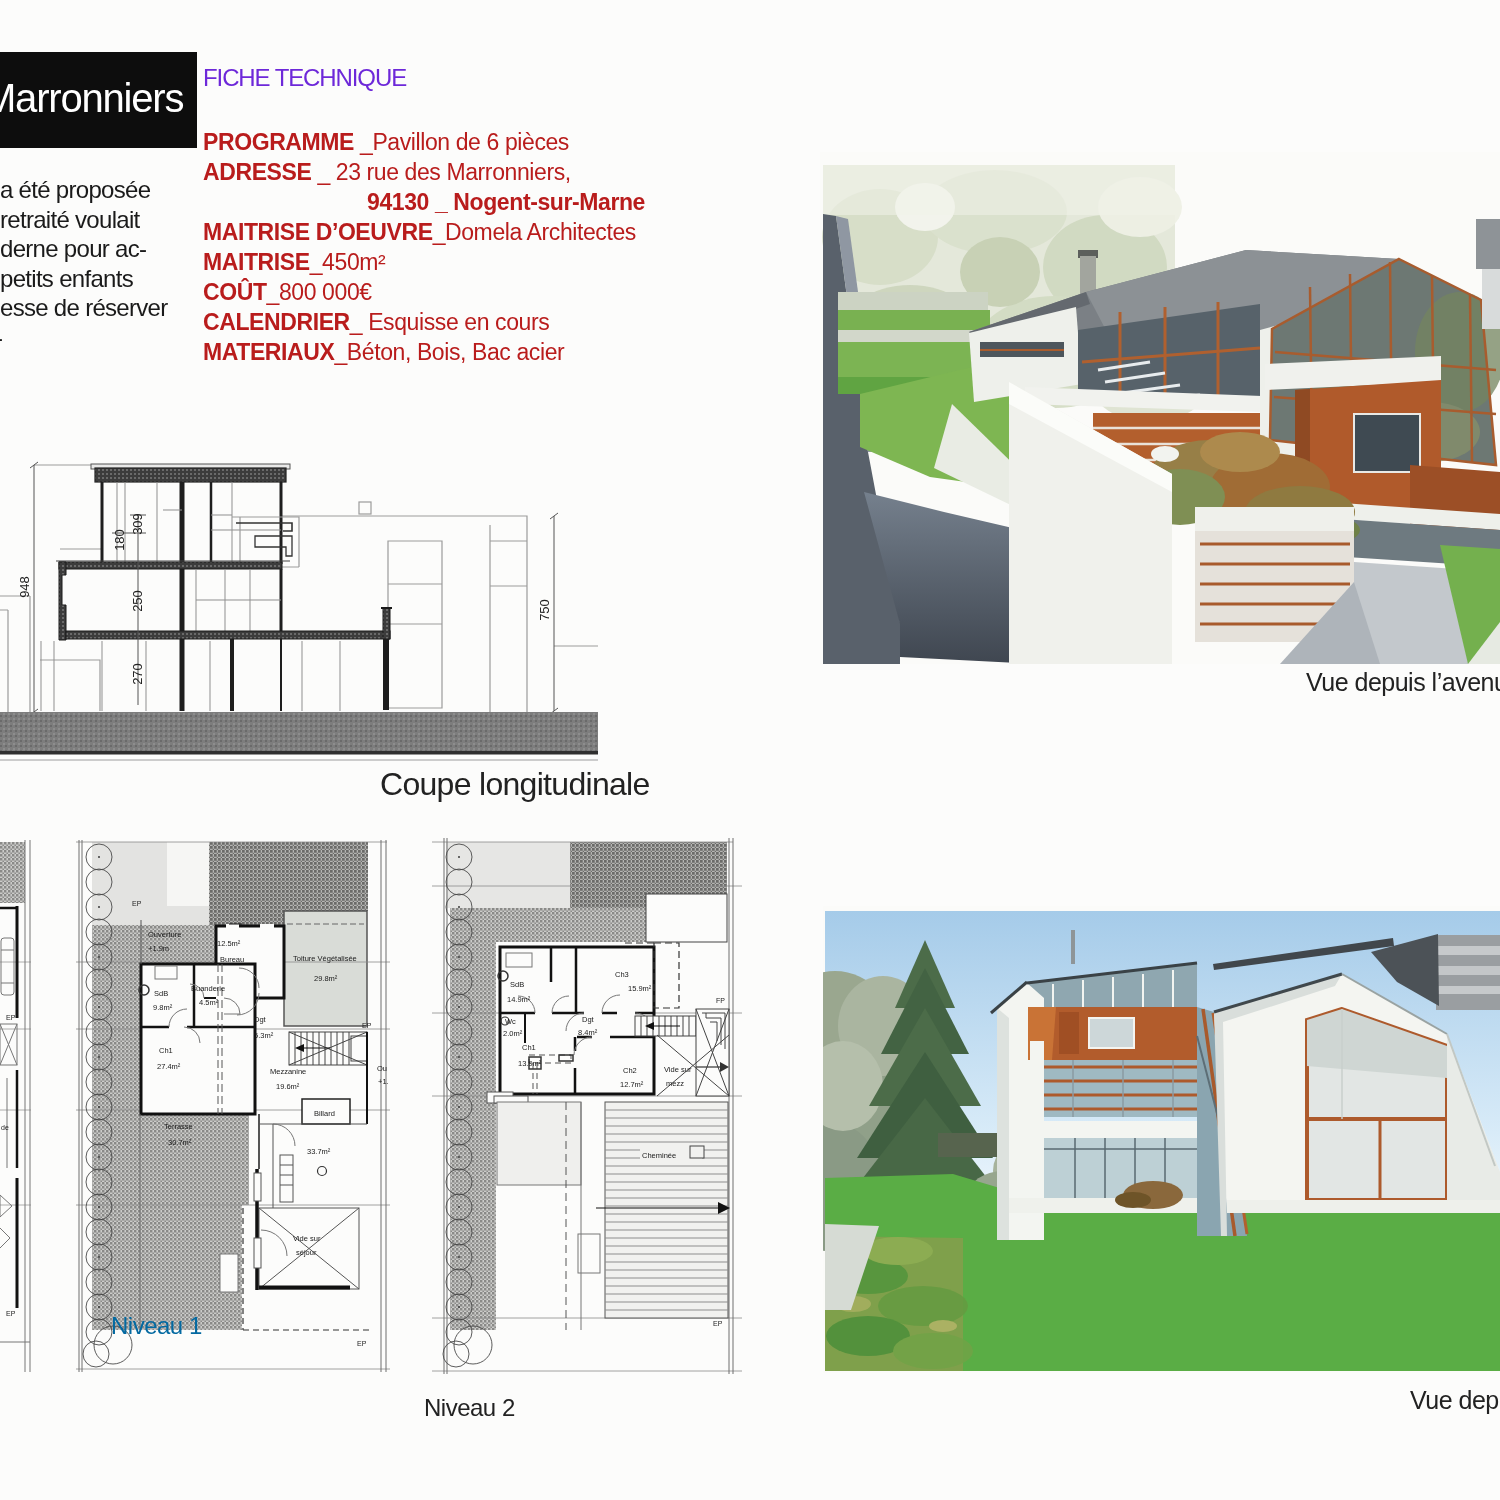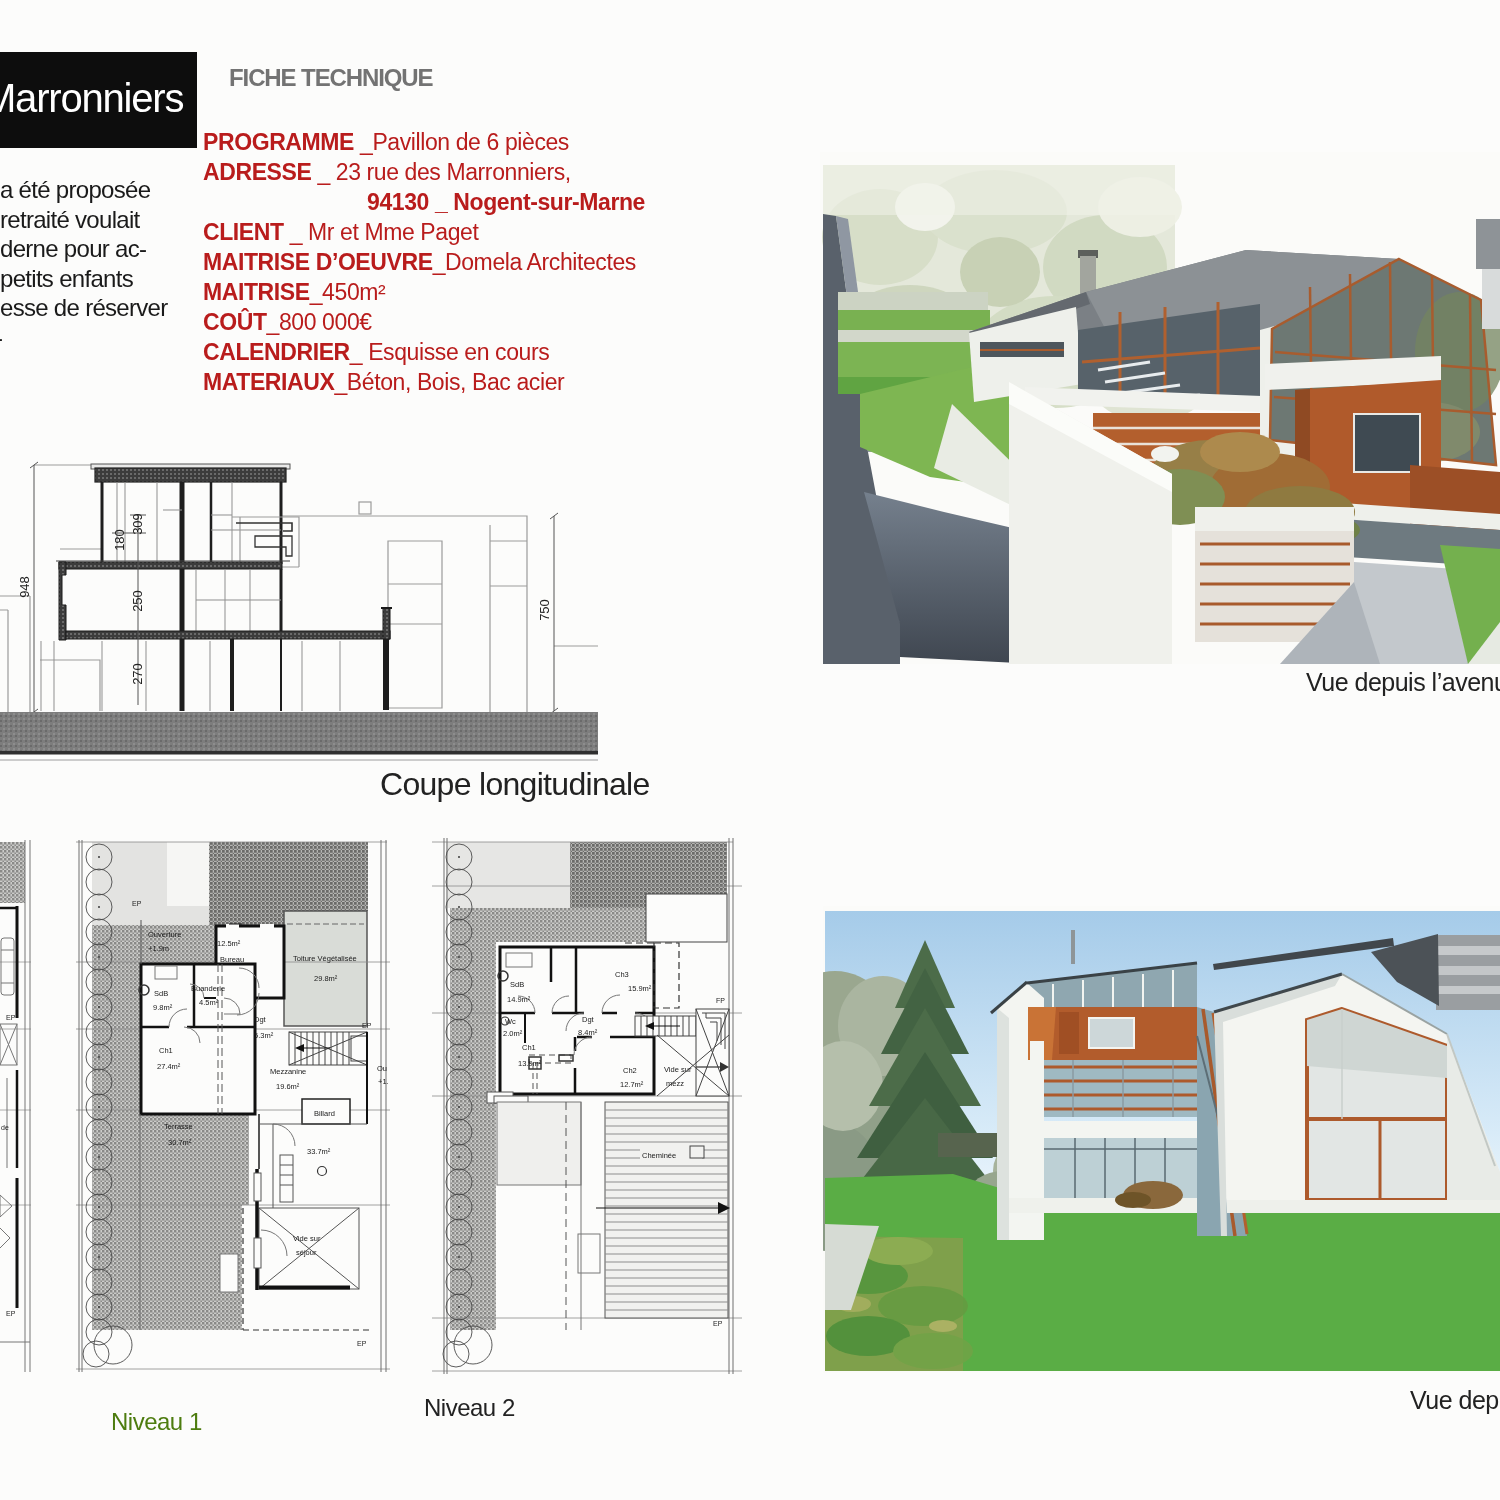--- a/index.html
+++ b/index.html
@@ -6,27 +6,26 @@
 body{width:1500px;height:1500px;position:relative;background:#fcfcfb;font-family:"Liberation Sans",sans-serif;overflow:hidden;}
 .abs{position:absolute;}
 </style>
 </head>
 <body>
 
 <div class="abs" style="left:0;top:52px;width:197px;height:96px;background:#0d0d0d;"></div>
 
 <div class="abs" style="left:-17px;top:76px;color:#fff;font-size:40px;letter-spacing:-1.2px;">Marronniers</div>
 
-<div class="abs" style="left:203px;top:64px;font-size:24px;font-weight:bold;color:#737373;letter-spacing:-1.1px;margin-left:26px;">FICHE TECHNIQUE</div>
+<div class="abs" style="left:203px;top:64px;font-size:24px;font-weight:normal;color:#6d28d9;letter-spacing:-1.1px;">FICHE TECHNIQUE</div>
 
 <div class="abs" style="left:203px;top:127px;font-size:23px;color:#b91c1c;line-height:30px;letter-spacing:-0.4px;white-space:nowrap;">
 <div><b>PROGRAMME</b> _Pavillon de 6 pièces</div>
 <div><b>ADRESSE</b> _ 23 rue des Marronniers,</div>
 <div style="padding-left:164px;font-weight:bold;">94130 _ Nogent-sur-Marne</div>
-<div><b>CLIENT</b> _ Mr et Mme Paget</div>
 <div><b>MAITRISE D’OEUVRE</b>_Domela Architectes</div>
 <div><b>MAITRISE</b>_450m²</div>
 <div><b>COÛT</b>_800 000€</div>
 <div><b>CALENDRIER</b>_ Esquisse en cours</div>
 <div><b>MATERIAUX</b>_Béton, Bois, Bac acier</div>
 </div>
 
 <div class="abs" style="left:0;top:175px;font-size:24px;color:#1a1a1a;line-height:29.6px;letter-spacing:-0.7px;white-space:nowrap;">
 <div>a été proposée</div>
 <div>retraité voulait</div>
@@ -393,21 +392,21 @@
 <text x="304" y="246">+1.</text>
 </g>
 <g font-size="7" fill="#222">
 <text x="58" y="68">EP</text>
 <text x="288" y="190">EP</text>
 <text x="283" y="508">EP</text>
 </g>
 </svg>
 </div>
 
-<div class="abs" style="left:111px;top:1408px;font-size:24px;color:#4d7c0f;letter-spacing:-0.5px;">Niveau 1</div>
+<div class="abs" style="left:111px;top:1312px;font-size:24px;color:#0369a1;letter-spacing:-0.5px;">Niveau 1</div>
 
 <div class="abs" style="left:432px;top:836px;">
 <svg width="310" height="540" viewBox="0 0 310 540">
 <rect width="310" height="540" fill="#fcfcfb"></rect>
 
 <rect x="14" y="6" width="124" height="66" fill="#e6e6e4"></rect>
 
 <rect x="138" y="6" width="157" height="66" fill="url(#hatchP2)"></rect>
 
 <rect x="18" y="72" width="196" height="34" fill="url(#hatchP)"></rect>

